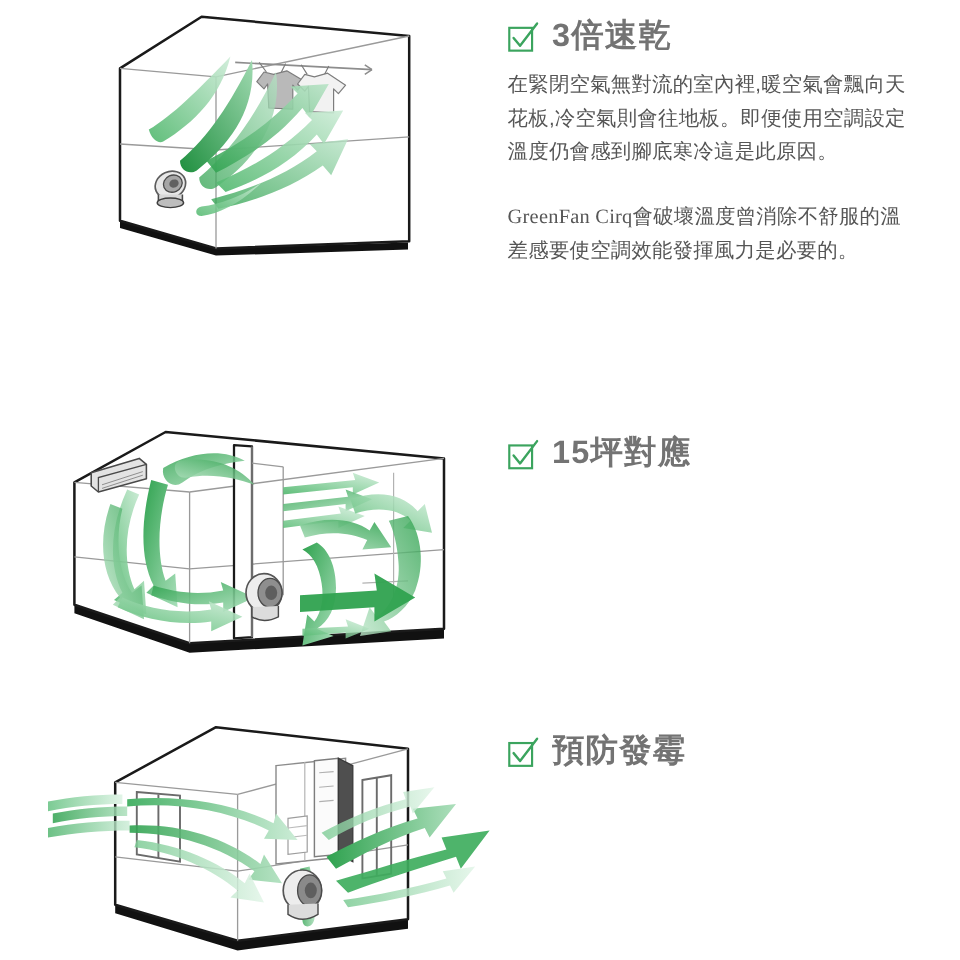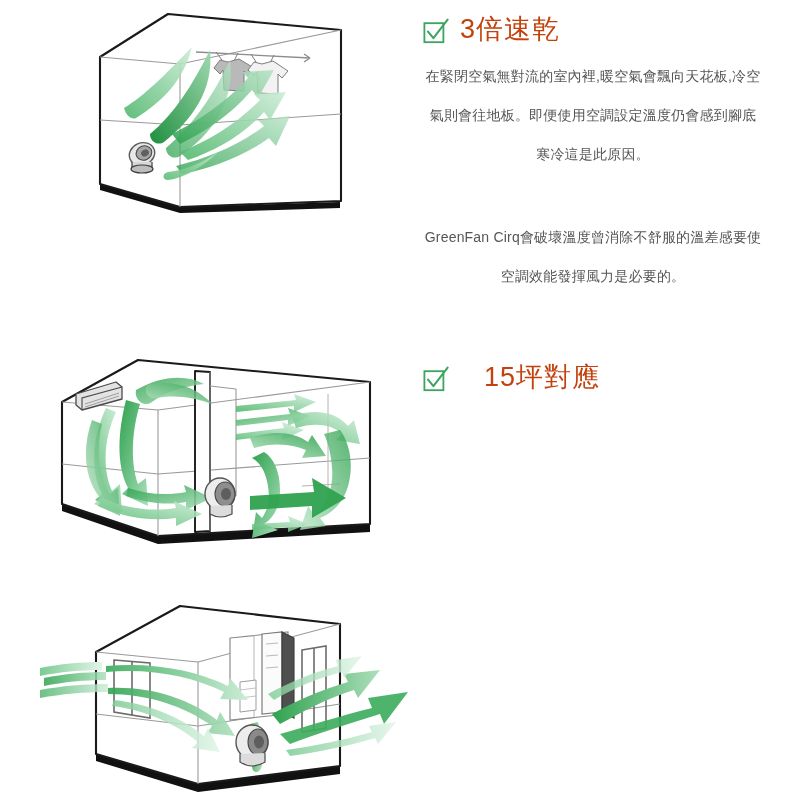--- a/index.html
+++ b/index.html
@@ -38,53 +38,52 @@
   }
   .text-cell {
     flex: 1 1 auto;
     position: relative;
     padding-left: 8px;
   }
 
   .feature-heading {
     display: flex;
     align-items: center;
-    color: #c2410c;
+    color: #737373;
     font-size: 27px;
-    font-weight: 400;
+    font-weight: 700;
     letter-spacing: 1px;
     line-height: 1;
     white-space: nowrap;
   }
   .check-box-icon {
     flex: 0 0 auto;
     width: 26px;
     height: 26px;
     margin-right: 11px;
     position: relative;
     top: 1px;
   }
   .heading-label {
     display: inline-block;
   }
 
   .feature-body {
     color: #565656;
-    font-size: 14px;
-    line-height: 39px;
+    font-size: 17px;
+    line-height: 28px;
     letter-spacing: 0.2px;
     margin: 0;
     max-width: 340px;
-    text-align: center;
   }
   .feature-body.first  { margin-top: 14px; }
-  .feature-body.second { margin-top: 44px; }
+  .feature-body.second { margin-top: 26px; font-family: Liberation Serif, serif; }
 
   #row-1 .feature-heading { margin-top: 16px; }
-  #row-2 .feature-heading { margin-top: 24px; gap: 24px; }
+  #row-2 .feature-heading { margin-top: 24px; }
   #row-3 .feature-heading { margin-top: 22px; }
 
   .illus-svg { display: block; }
   #illus-1 { position: absolute; left: 88px;  top: 2px; }
   #illus-2 { position: absolute; left: 40px;  top: 6px; }
   #illus-3 { position: absolute; left: 40px;  top: 4px; }
 </style>
 </head>
 <body>
 
@@ -335,16 +334,25 @@
 
         <g>
           <ellipse cx="212" cy="148" rx="16" ry="17" fill="#ededed" stroke="#555555" stroke-width="1.4"></ellipse>
           <ellipse cx="218" cy="148" rx="10" ry="13" fill="#8a8a8a" stroke="#4a4a4a" stroke-width="1.1"></ellipse>
           <ellipse cx="219" cy="148" rx="5" ry="6.5" fill="#5e5e5e"></ellipse>
           <path d="M200,160 L200,168 Q212,176 225,168 L225,159" fill="#dcdcdc" stroke="#4a4a4a" stroke-width="1.2"></path>
         </g>
       </svg>
     </div>
     <div class="text-cell">
+      <div class="feature-heading">
+        <span class="check-box-icon">
+          <svg width="26" height="26" viewBox="0 0 26 26">
+            <rect x="1.4" y="5.2" width="19" height="19" fill="none" stroke="#3ba45e" stroke-width="1.8"></rect>
+            <path d="M5,13.6 L10.4,20.2 L24.6,1.6" fill="none" stroke="#3ba45e" stroke-width="2" stroke-linecap="round" stroke-linejoin="round"></path>
+          </svg>
+        </span>
+        <span class="heading-label">預防發霉</span>
+      </div>
     </div>
   </div>
 
 </div>
 
 </body></html>

